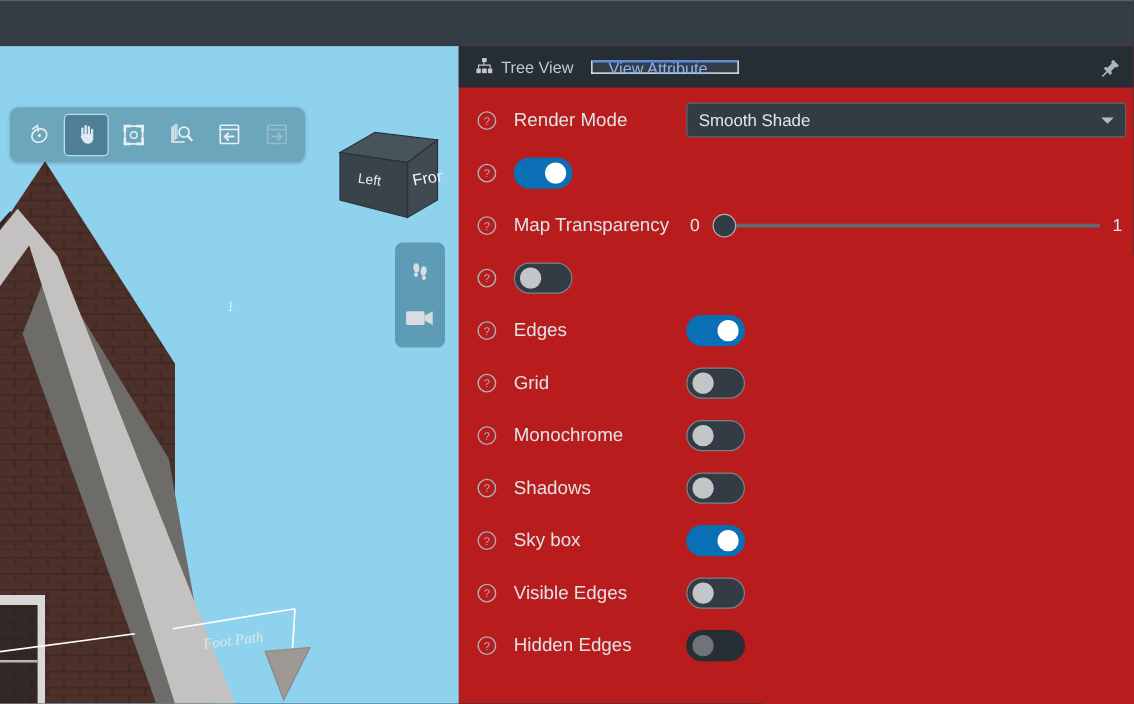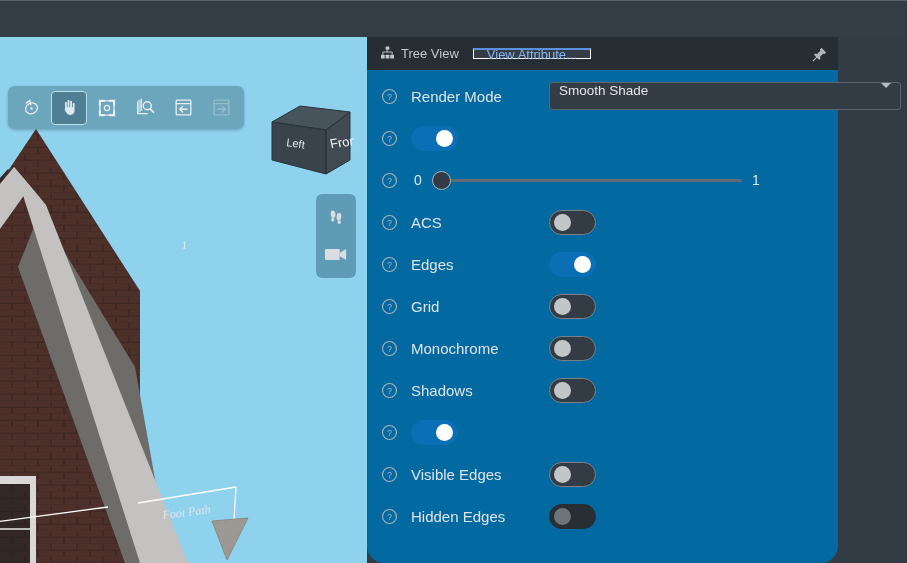--- a/index.html
+++ b/index.html
@@ -112,23 +112,22 @@
     align-items: center;
     justify-content: center;
     cursor: pointer;
     border-radius: 3px;
   }
 
   
   .panel {
     position: absolute;
     left: 367px; top: 37px;
-    width: 471px; height: 526px;
-    background: #0369a1;
-    border-radius: 17px;
+    width: 540px; height: 526px;
+    background: #b91c1c;
   }
 
   
   .tabstrip {
     position: relative;
     height: 33px;
     background: #262d33;
     display: flex;
     align-items: stretch;
   }
@@ -194,20 +193,21 @@
   }
 
   
   .dropdown {
     width: 352px;
     height: 28px;
     background: #333c44;
     border: 1px solid #5c656d;
     border-radius: 3px;
     display: flex;
+    align-items: center;
     justify-content: space-between;
     padding: 0 9px;
     box-sizing: border-box;
     font-size: 13.5px;
     color: #e2e6e9;
     cursor: pointer;
   }
   .caret {
     width: 0; height: 0;
     border-left: 5px solid transparent;
@@ -503,40 +503,40 @@
         </span>
       </div>
 
       <div class="prop-row">
         <span class="help-icon">
           <svg width="17" height="17" viewBox="0 0 18 18" fill="none" stroke="#aab2b8" stroke-width="1.2">
             <circle cx="9" cy="9" r="7.4"></circle>
             <text x="9" y="12.6" fill="#aab2b8" stroke="none" font-size="9.5" font-family="Liberation Sans, sans-serif" text-anchor="middle">?</text>
           </svg>
         </span>
+        <span class="prop-label">Map Transparency</span>
         <span class="prop-control">
           <span class="slider-wrap">
             <span class="slider-min">0</span>
             <span class="slider-track-box">
               <span class="slider-track"></span>
               <span class="slider-handle"></span>
             </span>
             <span class="slider-max">1</span>
           </span>
         </span>
       </div>
 
       <div class="prop-row">
         <span class="help-icon">
           <svg width="17" height="17" viewBox="0 0 18 18" fill="none" stroke="#aab2b8" stroke-width="1.2">
             <circle cx="9" cy="9" r="7.4"></circle>
             <text x="9" y="12.6" fill="#aab2b8" stroke="none" font-size="9.5" font-family="Liberation Sans, sans-serif" text-anchor="middle">?</text>
           </svg>
         </span>
-        <span class="prop-label">ACS</span>
         <span class="prop-control">
           <span class="toggle">
             <span class="knob"></span>
           </span>
         </span>
       </div>
 
       <div class="prop-row">
         <span class="help-icon">
           <svg width="17" height="17" viewBox="0 0 18 18" fill="none" stroke="#aab2b8" stroke-width="1.2">
@@ -597,20 +597,21 @@
         </span>
       </div>
 
       <div class="prop-row">
         <span class="help-icon">
           <svg width="17" height="17" viewBox="0 0 18 18" fill="none" stroke="#aab2b8" stroke-width="1.2">
             <circle cx="9" cy="9" r="7.4"></circle>
             <text x="9" y="12.6" fill="#aab2b8" stroke="none" font-size="9.5" font-family="Liberation Sans, sans-serif" text-anchor="middle">?</text>
           </svg>
         </span>
+        <span class="prop-label">Sky box</span>
         <span class="prop-control">
           <span class="toggle on">
             <span class="knob"></span>
           </span>
         </span>
       </div>
 
       <div class="prop-row">
         <span class="help-icon">
           <svg width="17" height="17" viewBox="0 0 18 18" fill="none" stroke="#aab2b8" stroke-width="1.2">

